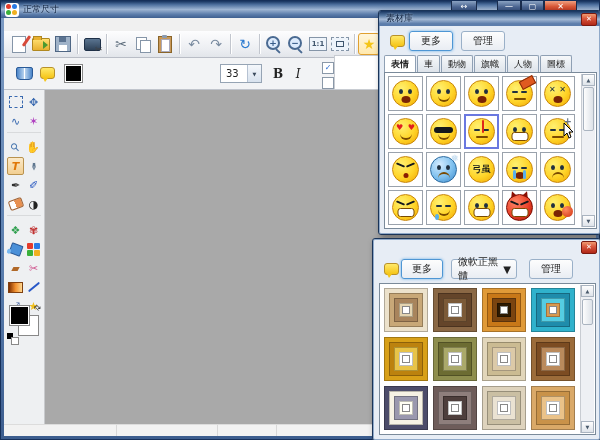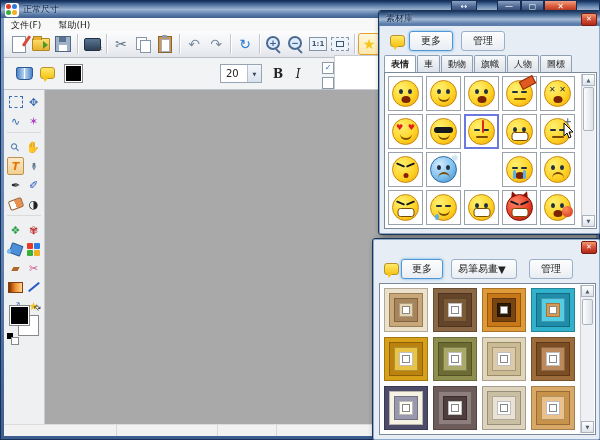--- a/index.html
+++ b/index.html
@@ -186,24 +186,20 @@
         <i style="background: rgb(240, 176, 32);"></i>
       </div>
     <div id="title-text">正常尺寸</div>
     <div class="winbtn" style="right:122px;width:26px">↔</div>
     <div class="winbtn" style="right:78px;width:24px">—</div>
     <div class="winbtn" style="right:55px;width:23px">▢</div>
     <div class="winbtn close" style="right:22px;width:33px">✕</div>
   </div>
 
   <div id="client">
-    <div id="menubar">
-      <span class="menu-item">文件(F)</span>
-      <span class="menu-item">幫助(H)</span>
-    </div>
 
     <div id="toolbar">
         <span class="tbtn">
           <span class="ic-page">
             <i></i>
           </span>
         </span>
         <span class="tbtn">
           <span class="ic-folder">
             <i></i>
@@ -283,21 +279,21 @@
             <b></b>
           </span>
         </span>
       </div>
 
     <div id="textbar">
       <span class="ic-book"></span>
       <span class="speech" id="tb-speech"></span>
       <span id="color-swatch"></span>
       <div class="combo" id="size-combo">
-        <span>20</span>
+        <span>33</span>
         <span class="arrowbox">▼</span>
       </div>
       <span class="fmtbtn" id="bold-btn">B</span>
       <span class="fmtbtn" id="italic-btn">I</span>
       <div class="checkrow" style="left:318px;top:3px">
         <span class="checkbox">✓</span>
         <span>平滑</span>
       </div>
       <div class="checkrow" style="left:318px;top:16px">
         <span class="checkbox"></span>
@@ -506,20 +502,25 @@
         </div>
       </div>
       <div class="ecell" style="left: 41px; top: 79px;">
         <div class="face blue">
           <span class="eye eyeL"></span>
           <span class="eye eyeR"></span>
           <span class="m-frown"></span>
           <span class="ov-snow">✻</span>
         </div>
       </div>
+      <div class="ecell" style="left: 79px; top: 79px;">
+        <div class="face">
+          <span class="ov-strong">弓虽</span>
+        </div>
+      </div>
       <div class="ecell" style="left: 117px; top: 79px;">
         <div class="face">
           <span class="closedeye" style="left: 5px;"></span>
           <span class="closedeye" style="right: 5px;"></span>
           <span class="m-open"></span>
           <span class="ov-tearL"></span>
           <span class="ov-tearR"></span>
         </div>
       </div>
       <div class="ecell" style="left: 155px; top: 79px;">
@@ -569,21 +570,21 @@
         </div>
       </div>
     </div>
 </div>
 
 <div class="palette" id="frm-palette">
   <div class="pclose">✕</div>
   <span class="speech" style="position:absolute;left:11px;top:24px"></span>
   <div class="pbtn glow" style="left:28px;top:20px;width:42px">更多</div>
   <div class="pbtn" style="left:78px;top:20px;width:66px;justify-content:flex-start;padding-left:6px">
-    <span>易筆易畫</span>
+    <span>微軟正黑體</span>
     <span class="arrowbox" style="border:none;background:none;width:14px">▼</span>
   </div>
   <div class="pbtn" style="left:156px;top:20px;width:44px">管理</div>
   <div class="gridbox" id="frm-grid">
     <div class="scrollbar">
       <div class="sb-arrow sb-up">▲</div>
       <div class="sb-thumb" style="top:14px;height:26px"></div>
       <div class="sb-arrow sb-down">▼</div>
     </div>
   <div class="fcell" style="left: 4px; top: 4px;">

